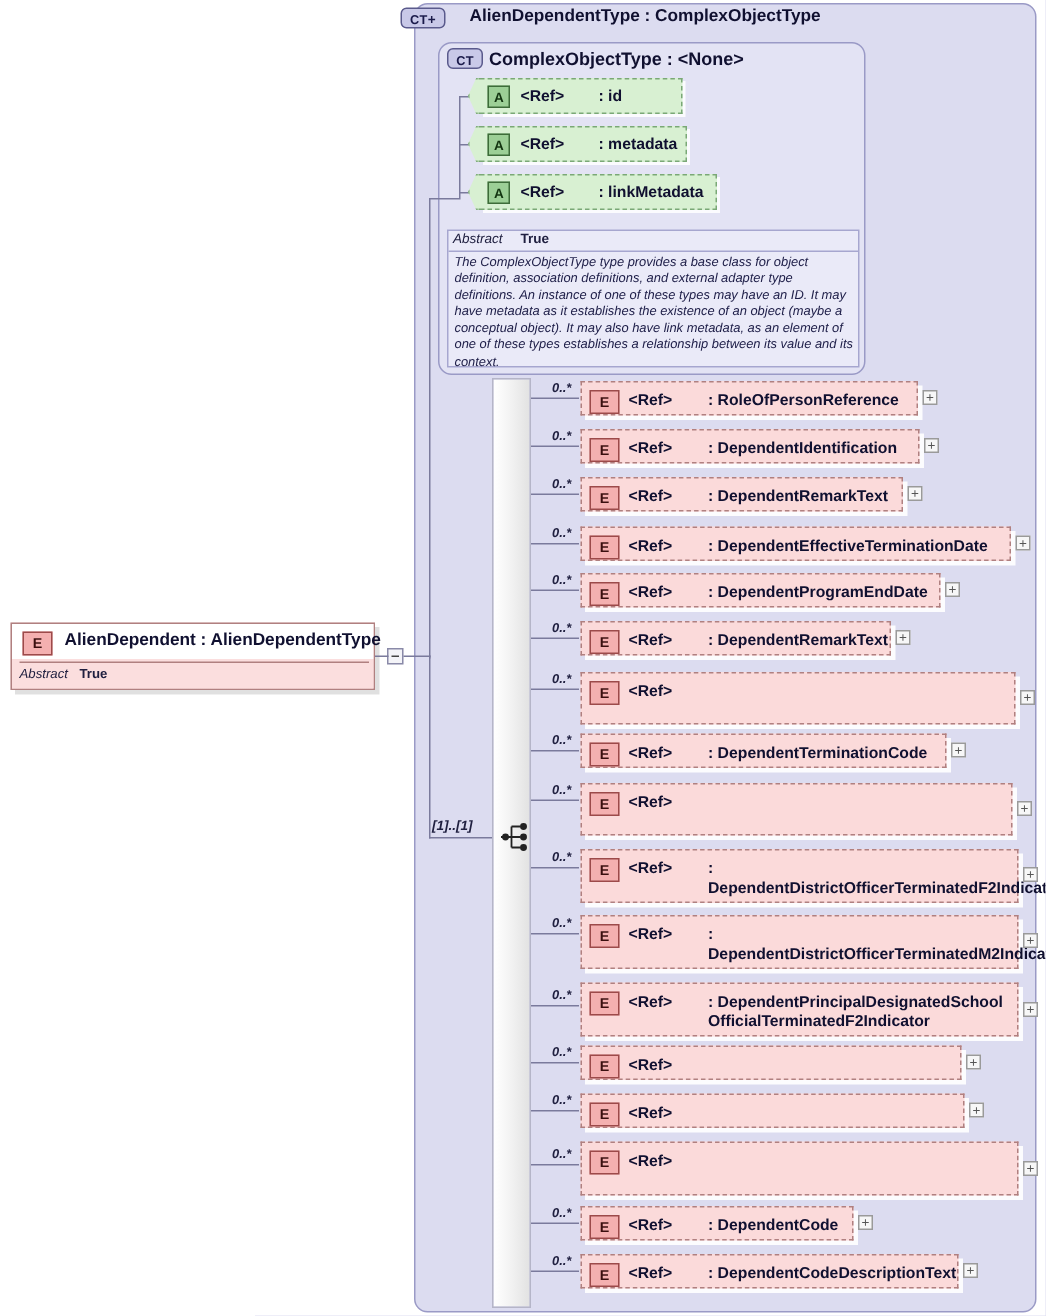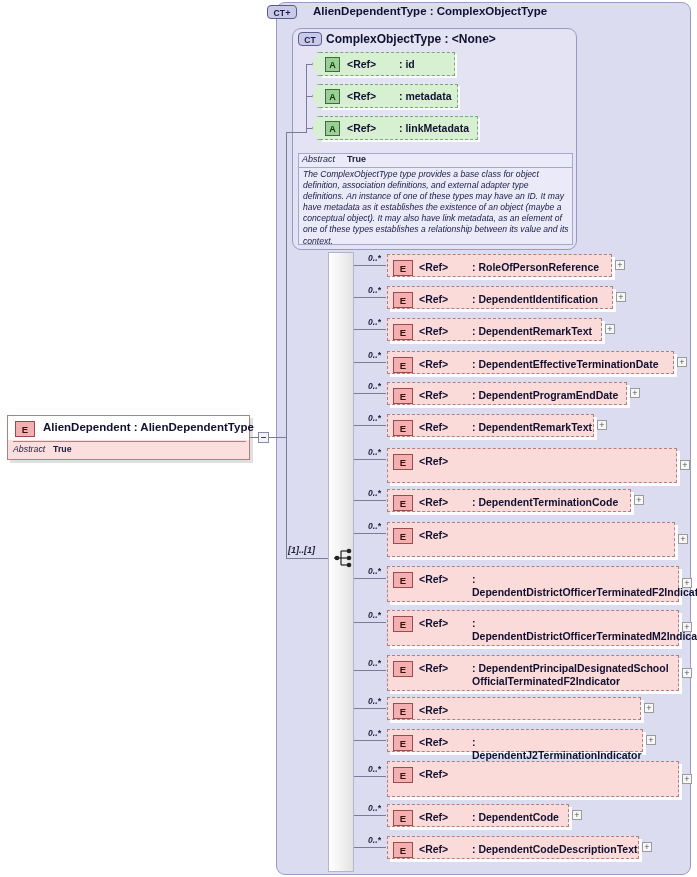--- a/index.html
+++ b/index.html
@@ -338,21 +338,20 @@
     <div class="icon-e">E</div>
     <div class="el-ref">&lt;Ref&gt;</div>
   </div>
   <div class="plusbox" style="left:644px;top:703px;">+</div>
 
   <div class="ln lnh" style="left:354px;top:740px;width:32px;height:1px;"></div>
   <div class="card" style="left:368px;top:728px;">0..*</div>
   <div class="el-row" style="left:387px;top:729px;width:256px;height:23px;">
     <div class="icon-e">E</div>
     <div class="el-ref">&lt;Ref&gt;</div>
-    <div class="el-nm">: DependentJ2TerminationIndicator</div>
   </div>
   <div class="plusbox" style="left:646px;top:735px;">+</div>
 
   <div class="ln lnh" style="left:354px;top:776px;width:32px;height:1px;"></div>
   <div class="card" style="left:368px;top:764px;">0..*</div>
   <div class="el-row" style="left:387px;top:761px;width:292px;height:36px;">
     <div class="icon-e">E</div>
     <div class="el-ref">&lt;Ref&gt;</div>
   </div>
   <div class="plusbox" style="left:682px;top:774px;">+</div>

